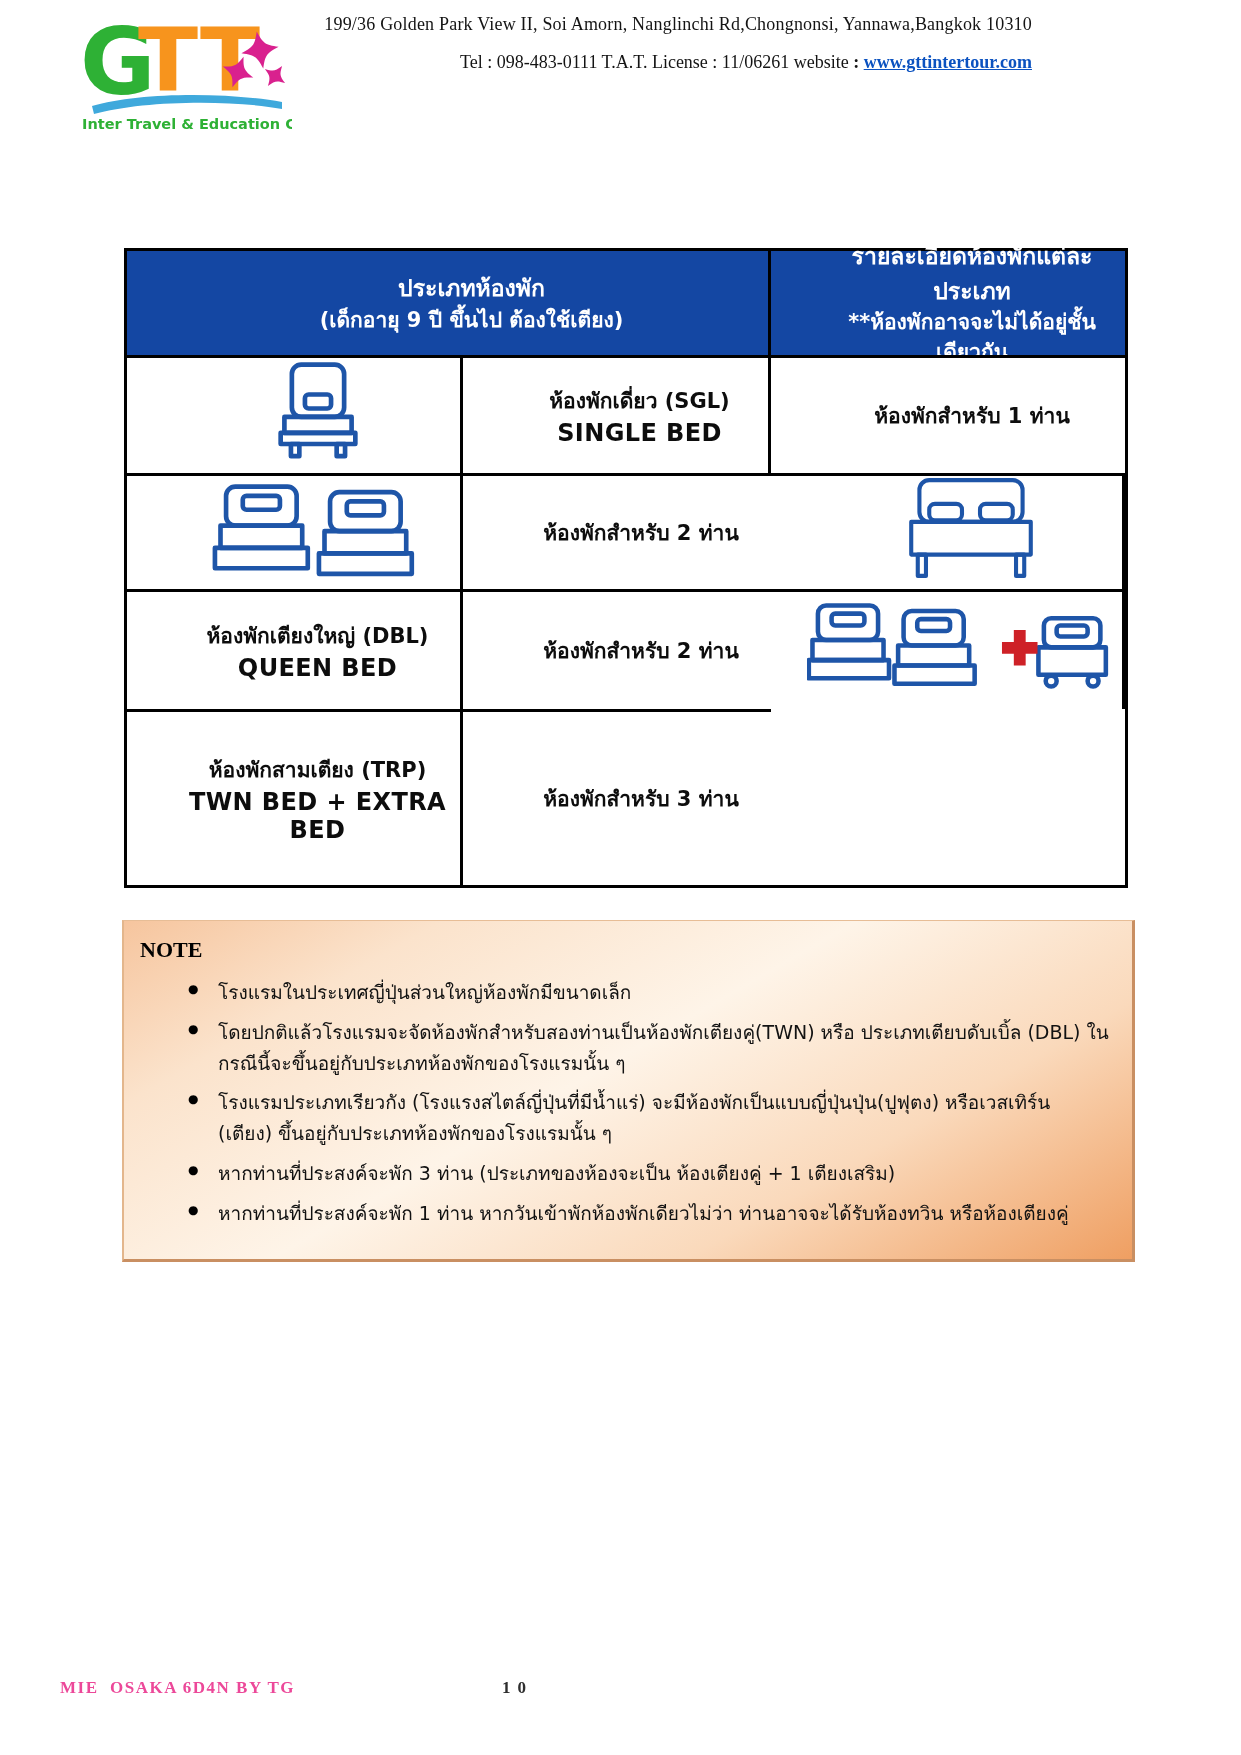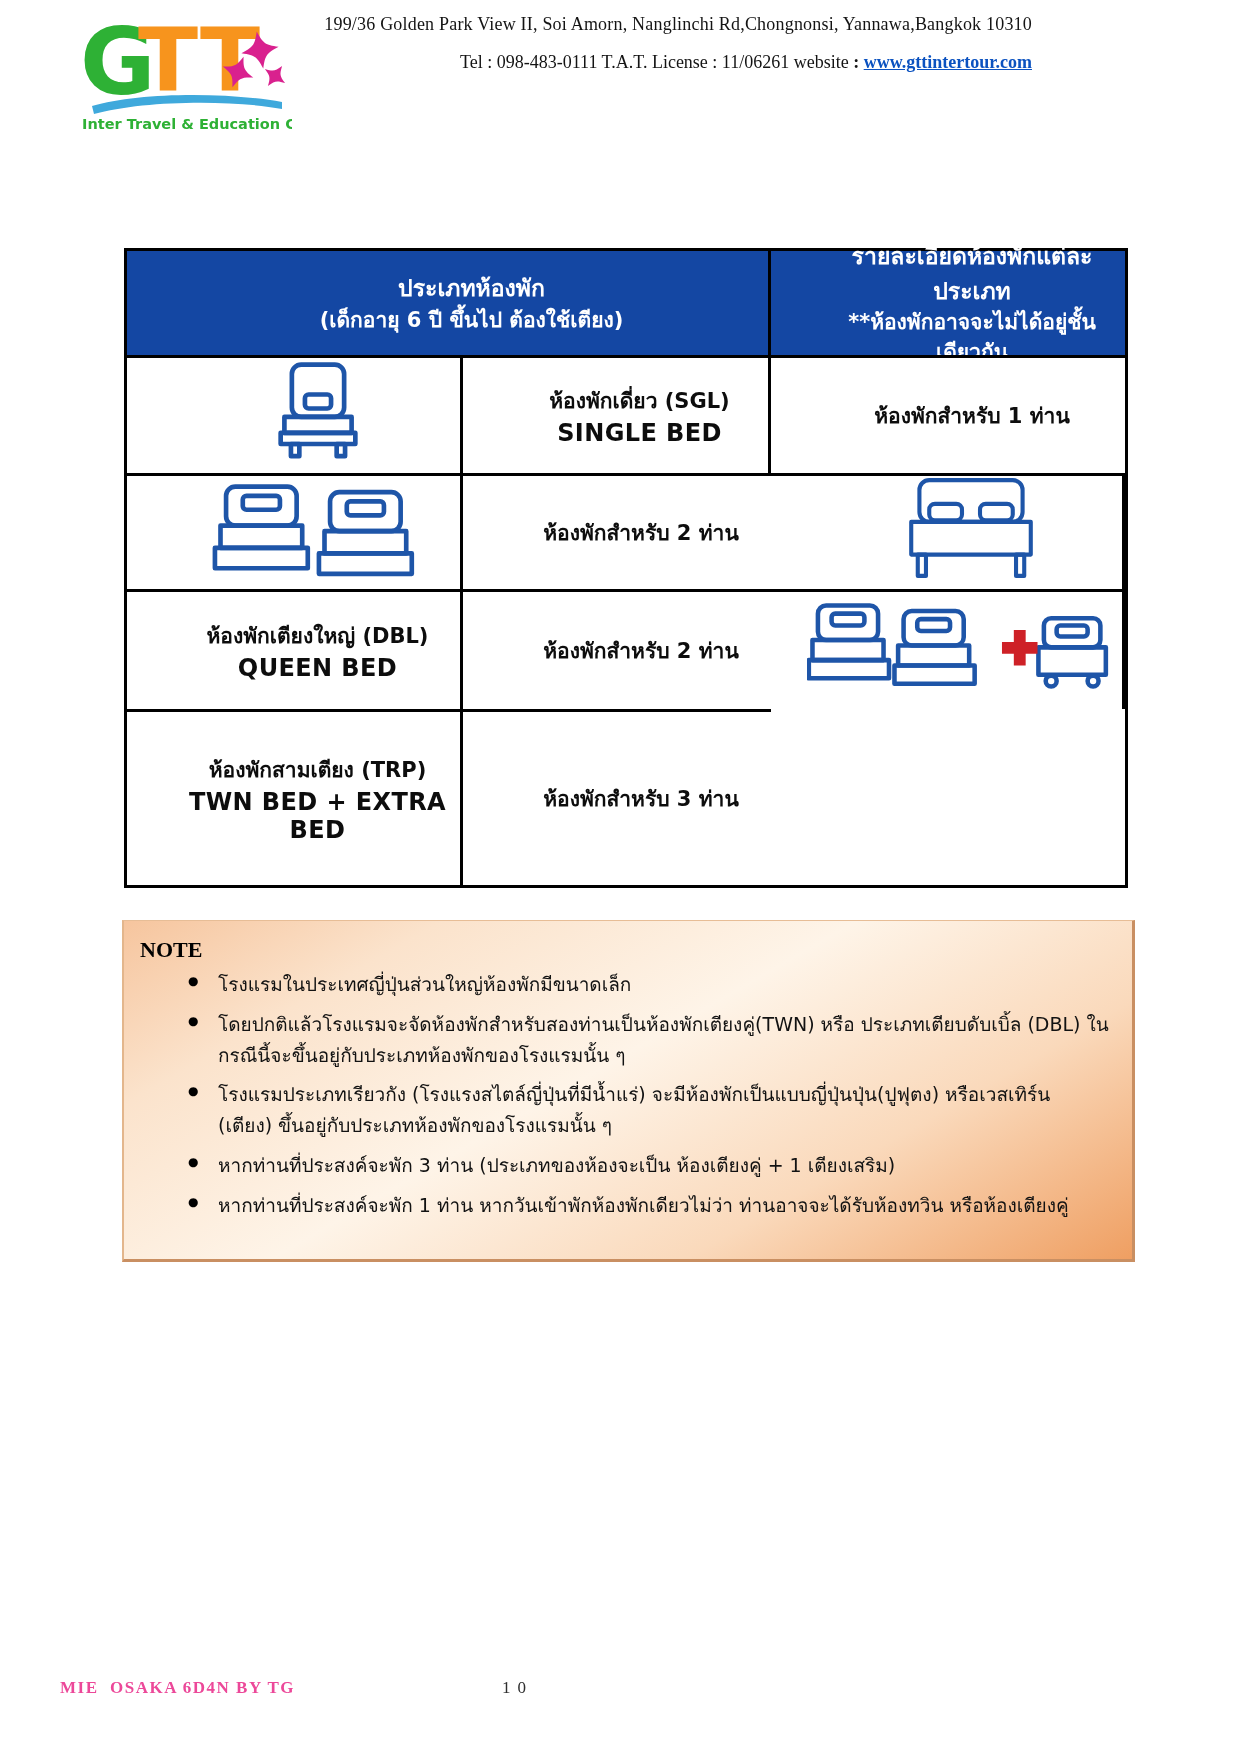--- a/index.html
+++ b/index.html
@@ -45,38 +45,38 @@
   
   .note-box {
     position:absolute; left:122px; top:920px; width:1013px; height:342px;
     background:linear-gradient(150deg,#F6C59E 0%, #FBE3CC 20%, #FEF4E8 46%,
                #FAD9BB 72%, #EF9F62 100%);
     border-top:1px solid #E7BD96; border-left:2px solid #E3B68C;
     border-right:3px solid #C98F62; border-bottom:3px solid #C98F62;
     padding:16px 22px 18px 16px;
   }
   .note-title { font-family:"Liberation Serif", serif; font-weight:bold; font-size:22px; color:#000; }
-  .note-list { list-style:none; margin:6px 0 0 46px; }
+  .note-list { list-style:none; margin:14px 0 0 46px; }
   .note-list li {
     position:relative; padding-left:32px; font-size:19px; line-height:1.62;
     color:#121212; margin-bottom:9px;
   }
   .note-list li::before {
     content:"●"; position:absolute; left:2px; top:3px; font-size:12px; color:#000;
   }
 
   
   .footer-doc {
     position:absolute; left:60px; top:1678px;
     font-family:"Liberation Serif", serif; font-weight:bold; font-size:17px;
     letter-spacing:1.5px; color:#ec4899; white-space:pre;
   }
   .footer-page {
     position:absolute; left:502px; top:1678px;
-    font-family:"Liberation Serif", serif; font-weight:normal; font-size:17px;
+    font-family:"Liberation Serif", serif; font-weight:bold; font-size:17px;
     letter-spacing:7px; color:#2e2e2e;
   }
 </style>
 </head>
 <body>
 
 <div class="page">
 
   <svg class="logo" viewBox="0 0 214 122" xmlns="http://www.w3.org/2000/svg">
     <path d="M14 96 C 60 82, 150 82, 204 92 L 204 99 C 150 89, 62 91, 16 104 Z" fill="#3FA9DC"></path>
@@ -100,21 +100,21 @@
     <div class="header-line1">199/36 Golden Park View II, Soi Amorn, Nanglinchi Rd,Chongnonsi, Yannawa,Bangkok 10310</div>
     <div class="header-line2">
       <span>Tel : 098-483-0111 T.A.T. License : 11/06261 website </span><span class="website-sep">: </span><a href="#">www.gttintertour.com</a>
     </div>
   </div>
 
   <div class="room-table">
 
     <div class="cell thead th-left">
       <div class="th-line1">ประเภทห้องพัก</div>
-      <div class="th-line2">(เด็กอายุ  6 ปี ขึ้นไป ต้องใช้เตียง)</div>
+      <div class="th-line2">(เด็กอายุ  9 ปี ขึ้นไป ต้องใช้เตียง)</div>
     </div>
     <div class="cell thead th-right">
       <div class="th-line1">รายละเอียดห้องพักแต่ละประเภท</div>
       <div class="th-line2">**ห้องพักอาจจะไม่ได้อยู่ชั้นเดียวกัน</div>
     </div>
 
     <div class="cell body-cell col1">
       <svg class="bed-svg" width="96" height="112" viewBox="0 0 100 120">
         <g stroke="#1E55A8" stroke-width="5" fill="none" stroke-linejoin="round">
           <rect x="22" y="5" width="56" height="56" rx="10"></rect>

